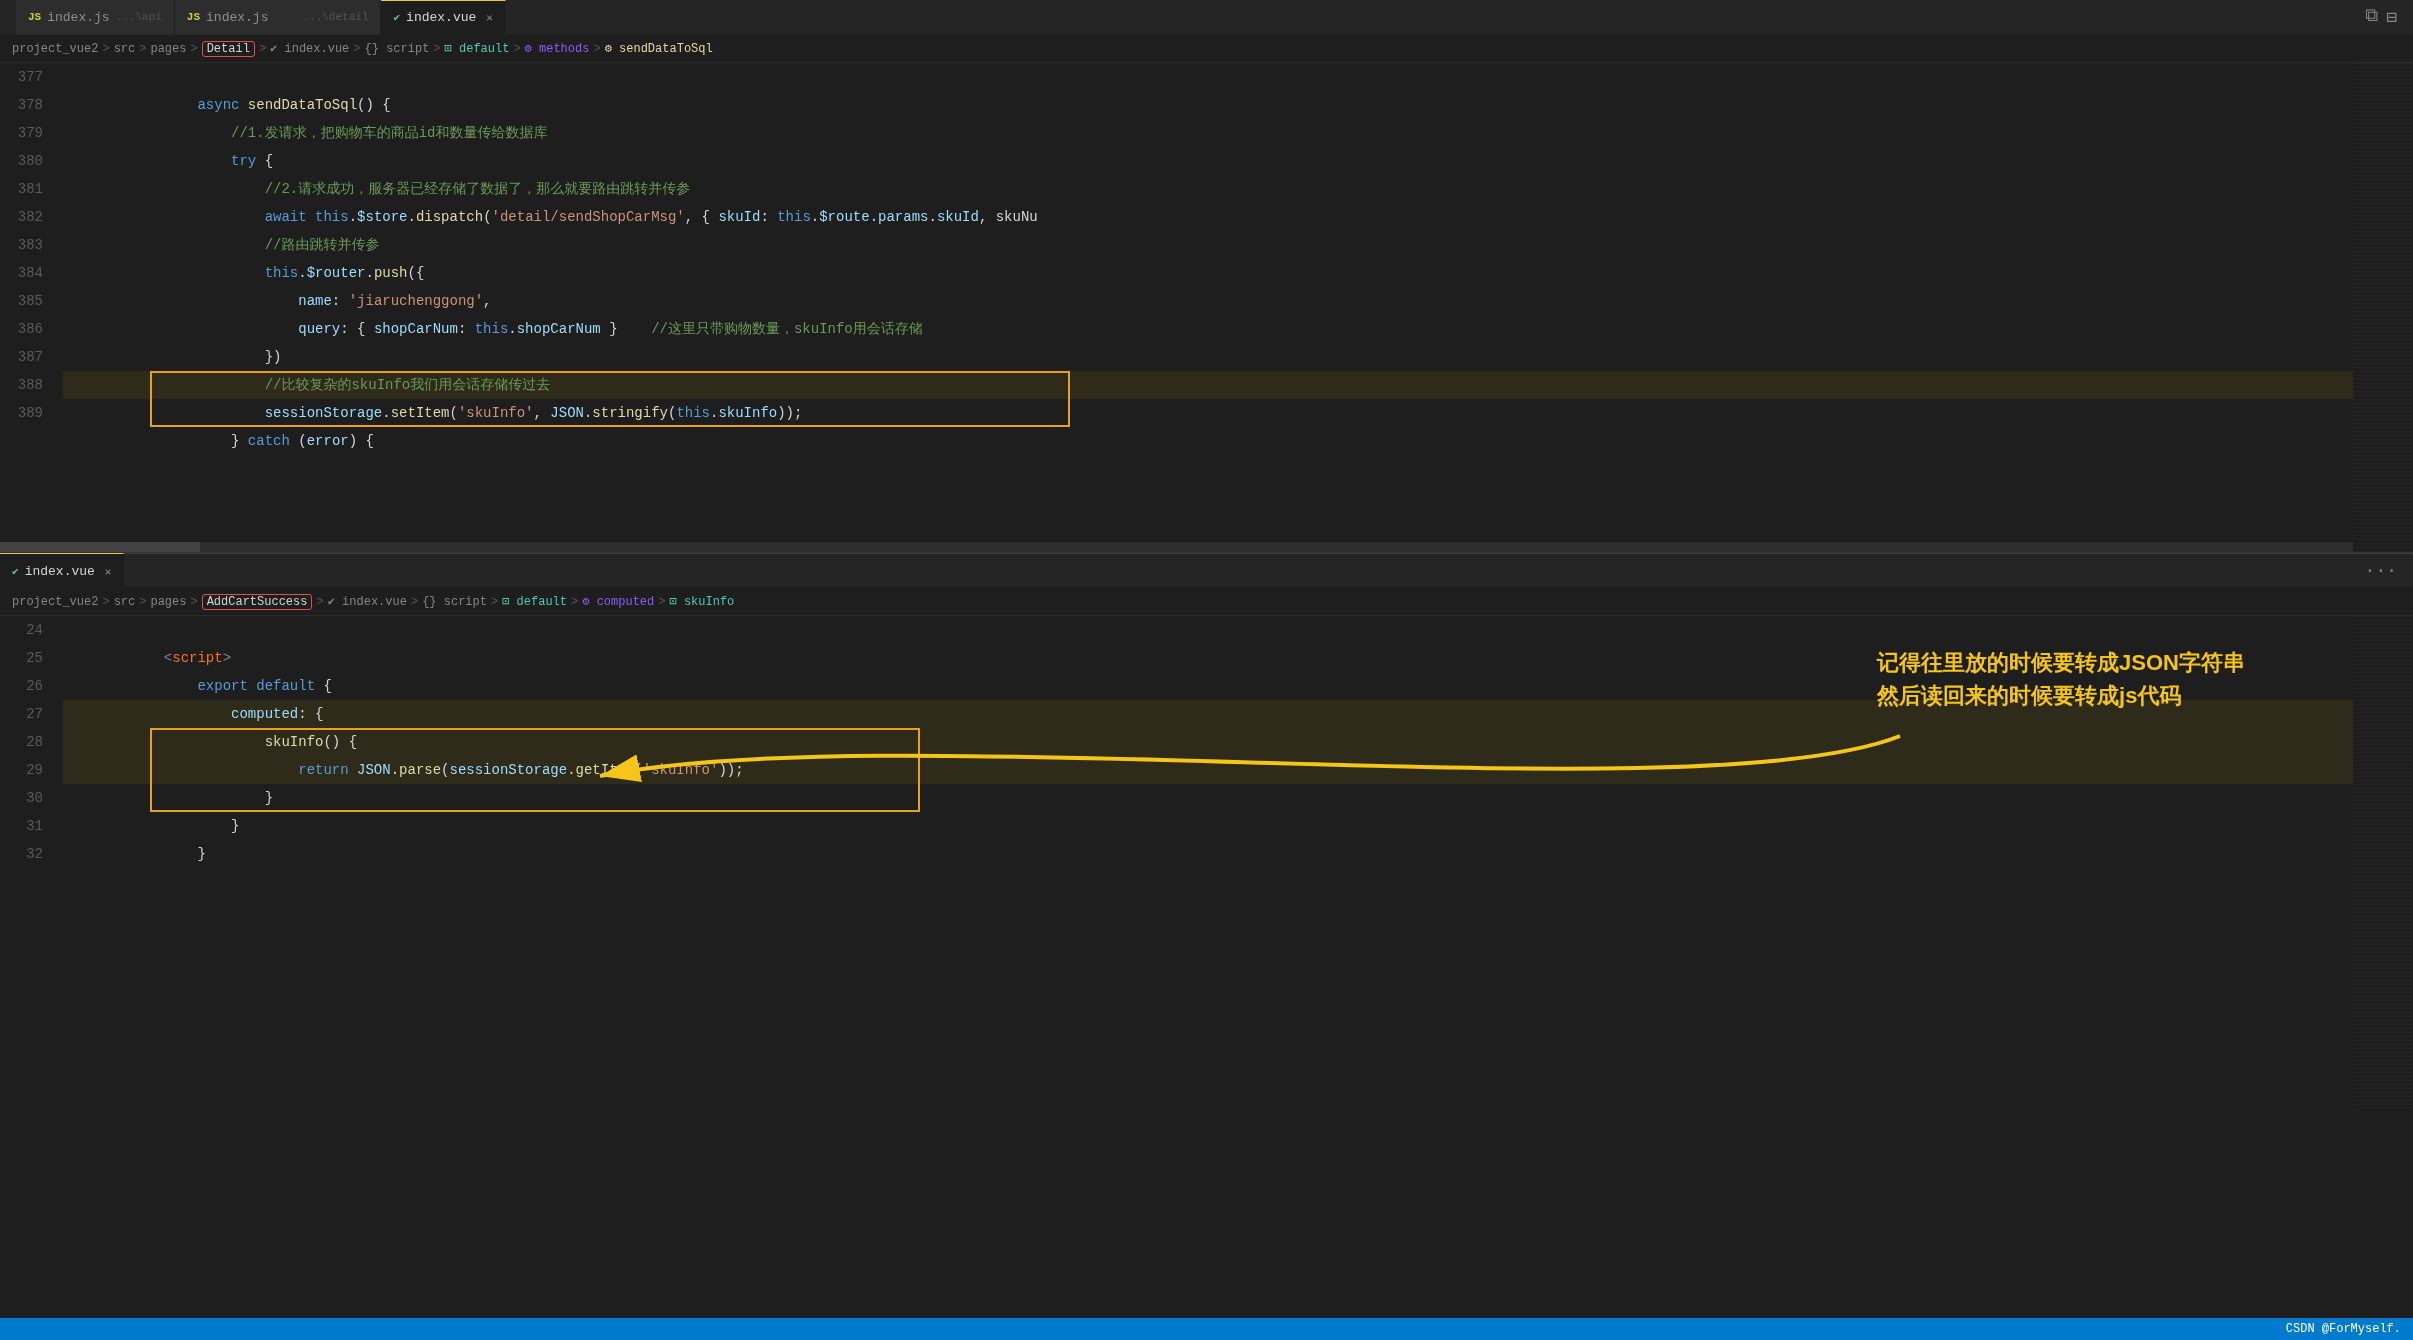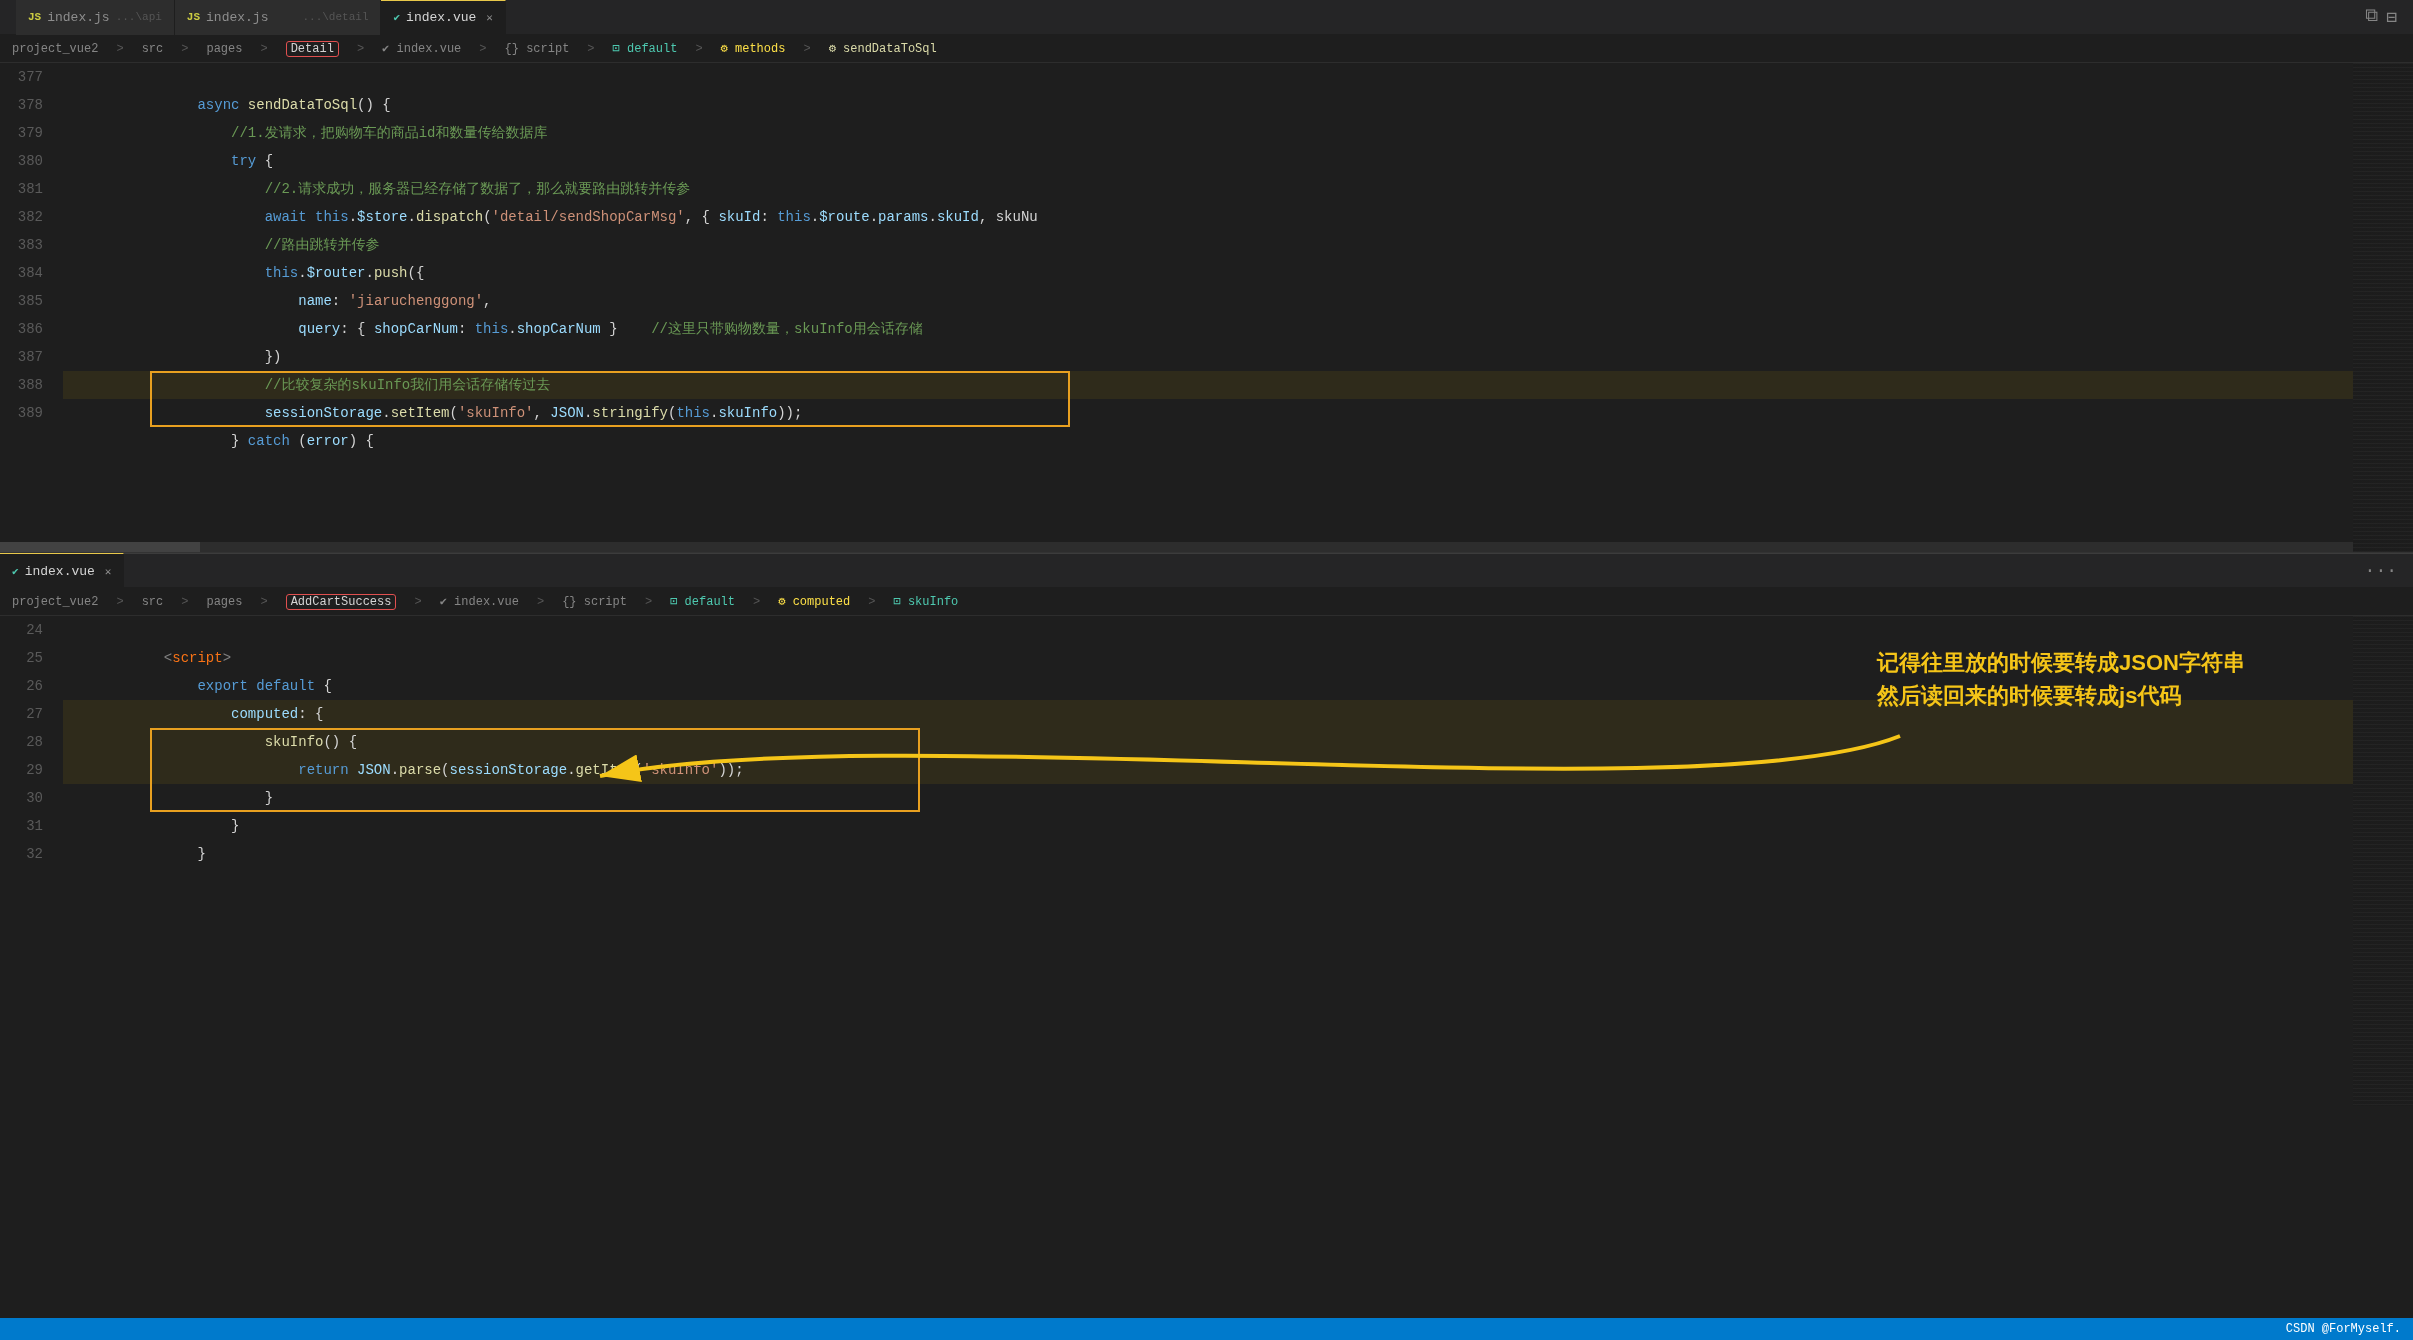--- a/index.html
+++ b/index.html
@@ -48,32 +48,32 @@
 
     
     .breadcrumb {
       display: flex;
       align-items: center;
       background: #1e1e1e;
       height: 28px;
       padding: 0 12px;
       font-size: 12px;
       color: #858585;
-      gap: 18px;
+      gap: 4px;
       border-bottom: 1px solid #2d2d2d;
     }
     .breadcrumb .highlighted {
       color: #d4d4d4;
       background: none;
       border: 1.5px solid #e05050;
       border-radius: 3px;
       padding: 0 4px;
     }
     .breadcrumb .sep { color: #555; }
-    .breadcrumb .method-color { color: #fde047; }
+    .breadcrumb .method-color { color: #8b5cf6; }
     .breadcrumb .func-color { color: #dcdcaa; }
     .editor-top {
       height: 490px;
       border-bottom: 1px solid #333;
       overflow: hidden;
       position: relative;
     }
     .editor-bottom {
       height: 490px;
       overflow: hidden;

